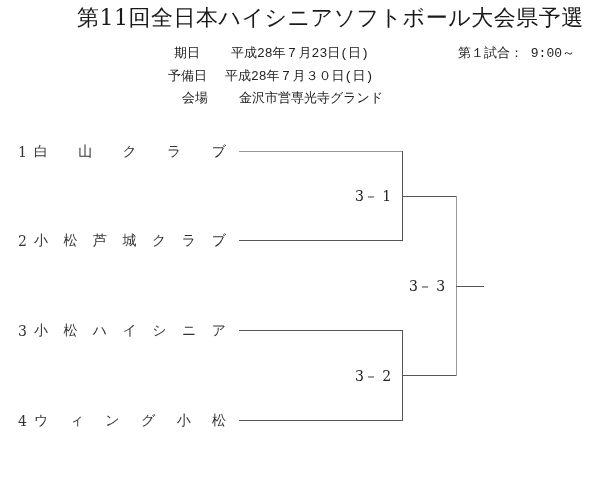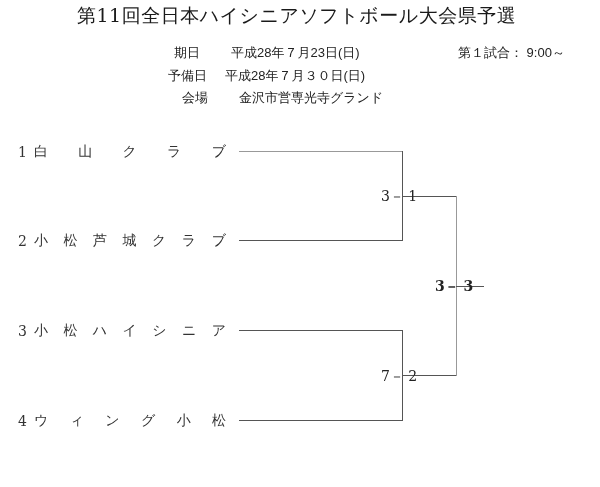--- a/index.html
+++ b/index.html
@@ -1,32 +1,32 @@
 <!DOCTYPE html>
 <html><head>
 <meta charset="utf-8">
 <style>
   html, body { margin:0; padding:0; background:#ffffff; }
   body { width:600px; height:487px; position:relative; overflow:hidden;
          font-family:"DejaVu Serif", "Liberation Serif", serif; color:#222; }
-  .title { position:absolute; left:77px; top:3px; font-size:19px; letter-spacing:0.5px;
+  .title { position:absolute; left:77px; top:3px; font-size:22px; letter-spacing:0.5px;
            font-family:"DejaVu Serif","Liberation Serif",serif; color:#1a1a1a; white-space:nowrap; }
   .info { position:absolute; font-size:13px; white-space:nowrap; color:#222;
-          font-family:Liberation Sans, sans-serif; }
+          font-family:Liberation Mono, monospace; }
   .info .lbl { display:inline-block; width:57px; }
   .team { position:absolute; left:18px; width:210px; height:18px; display:flex;
           justify-content:space-between; align-items:center; font-size:14px; color:#333;
           font-family:"DejaVu Serif","Liberation Serif",serif; }
   .team .num { width:14px; margin-right:2px; }
   .team .chars { flex:1; display:flex; justify-content:space-between; padding-right:2px; }
   .hl { position:absolute; height:0; border-top:1.5px solid #555; }
   .vl { position:absolute; width:0; border-left:1.5px solid #555; }
   .light { border-color:#999 !important; }
   .score { position:absolute; font-size:14px; color:#222; white-space:nowrap;
-           font-family:"DejaVu Serif","Liberation Serif",serif;margin-left:26px; }
+           font-family:"DejaVu Serif","Liberation Serif",serif; }
 </style>
 </head>
 <body>
 
 <div class="title">第11回全日本ハイシニアソフトボール大会県予選</div>
 
 <div class="info" style="left:174px; top:44px;">
   <span class="lbl">期日</span><span>平成28年７月23日(日)</span>
 </div>
 <div class="info" style="left:168px; top:67px;">
@@ -90,14 +90,14 @@
 <div class="hl" style="left:239px; top:330px; width:164px;"></div>
 <div class="hl" style="left:239px; top:420px; width:164px;"></div>
 <div class="vl" style="left:402px; top:330px; height:91px;"></div>
 
 <div class="hl" style="left:402px; top:196px; width:55px;"></div>
 <div class="hl" style="left:402px; top:375px; width:55px;"></div>
 <div class="vl light" style="left:456px; top:196px; height:180px;"></div>
 <div class="hl" style="left:456px; top:286px; width:28px;"></div>
 
 <div class="score" style="left:355px; top:188px;">3－ 1</div>
-<div class="score" style="left:355px; top:368px;">7－ 2</div>
-<div class="score" style="left:409px; top:278px;font-weight:bold;">3－ 3</div>
+<div class="score" style="left:355px; top:368px;">3－ 2</div>
+<div class="score" style="left:409px; top:278px;">3－ 3</div>
 
 </body></html>

